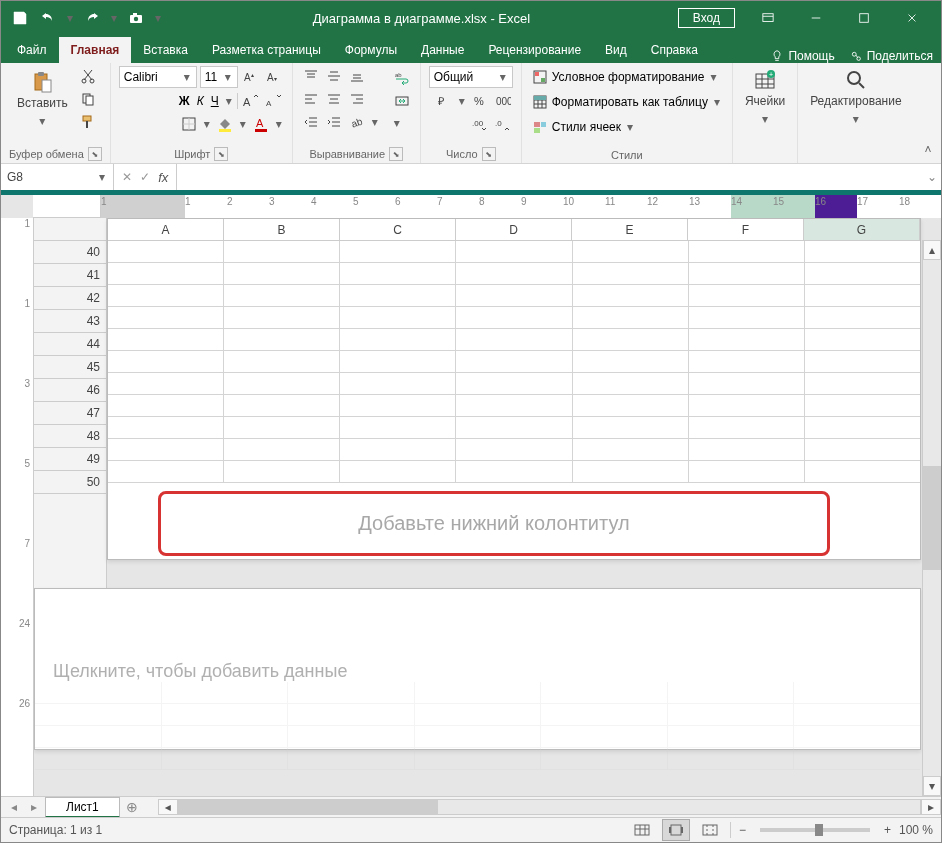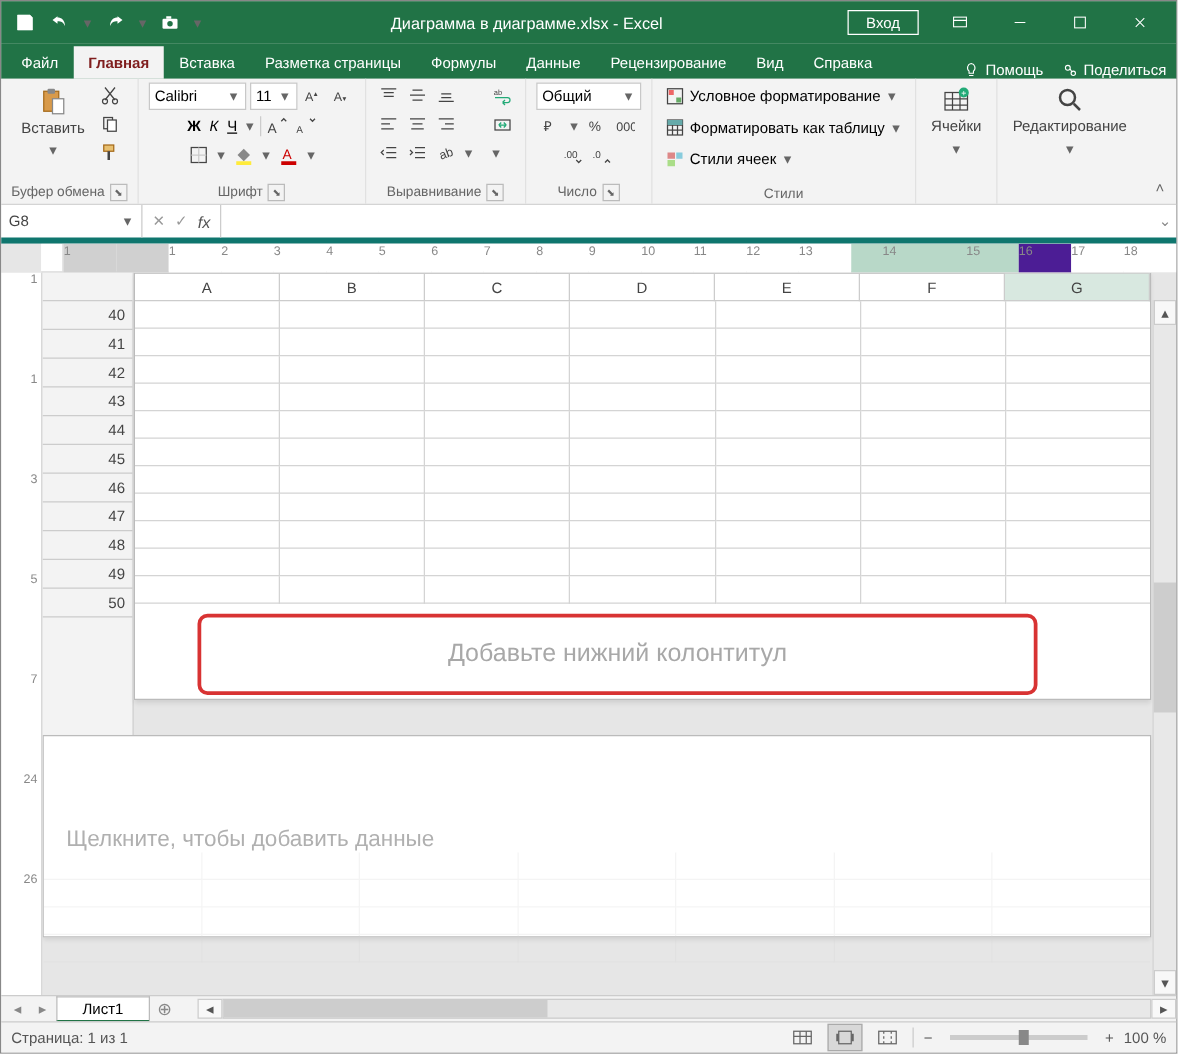--- a/index.html
+++ b/index.html
@@ -15,21 +15,21 @@
 
 .ribbon-tabs{height:28px;background:#217346;display:flex;align-items:flex-end;color:#fff;padding-left:4px;gap:0;}
 .rtab{padding:6px 12px;font-size:12px;cursor:pointer;}
 .rtab.active{background:#f3f3f3;color:#7f1d1d;font-weight:600;}
 .rtab-right{margin-left:auto;display:flex;align-items:center;padding-right:8px;gap:14px;}
 .rtab-right span{display:flex;align-items:center;gap:4px;font-size:12px;cursor:pointer;}
 .bulb{width:14px;height:14px;}
 
 .ribbon{height:100px;background:#f3f3f3;border-bottom:1px solid #d4d4d4;display:flex;align-items:stretch;position:relative;}
 .group{display:flex;flex-direction:column;align-items:center;border-right:1px solid #e1e1e1;padding:3px 8px 2px 8px;justify-content:space-between;}
-.group-content{display:flex;align-items:center;gap:6px;}
+.group-content{display:flex;align-items:flex-end;gap:6px;}
 .group-label{font-size:11px;color:#666;display:flex;align-items:center;gap:4px;}
 .grp-arrow{width:12px;height:12px;border:1px solid #bbb;font-size:8px;color:#666;display:flex;align-items:center;justify-content:center;cursor:pointer;}
 .rbtn{display:flex;align-items:center;justify-content:center;cursor:pointer;padding:2px;}
 .stack{display:flex;flex-direction:column;gap:3px;}
 .hrow{display:flex;gap:3px;align-items:center;}
 .fontbox{border:1px solid #c8c8c8;background:#fff;height:20px;display:flex;align-items:center;padding:0 4px;font-size:12px;}
 .fontbox.name{width:68px;}
 .fontbox.size{width:28px;}
 .dd{width:10px;height:18px;display:flex;align-items:center;justify-content:center;color:#666;}
 .ico{width:16px;height:16px;display:inline-flex;align-items:center;justify-content:center;}
@@ -45,21 +45,21 @@
 .namebox .dd{margin-left:auto;}
 .fx-controls{display:flex;align-items:center;gap:8px;padding:0 8px;border-right:1px solid #ccc;height:100%;}
 .fx-controls span{color:#999;font-size:12px;}
 .fx-controls .fx{font-style:italic;font-size:13px;color:#555;}
 .formula-input{flex:1;height:100%;padding:0 6px;font-size:12px;}
 .fx-expand{width:18px;display:flex;align-items:center;justify-content:center;color:#888;cursor:pointer;}
 
 .sheet-area{flex:1;display:flex;flex-direction:column;background:#e6e6e6;overflow:hidden;position:relative;}
 .ruler-h{height:22px;background:#fff;border-bottom:1px solid #ccc;margin-left:32px;position:relative;display:flex;}
 .ruler-h .rh-spacer{width:72px;border-right:1px solid #ccc;background:#fff;}
-.ruler-dark{background:#d0d0d0;padding-left:25px;}
+.ruler-dark{background:#d0d0d0;}
 .ruler-h-track{flex:1;display:flex;position:relative;background:#fff;}
 .rhtick{position:relative;font-size:10px;color:#888;height:100%;display:flex;align-items:flex-start;justify-content:flex-start;padding-top:1px;}
 .sheet-body{flex:1;display:flex;overflow:hidden;}
 .ruler-v{width:32px;background:#fff;border-right:1px solid #ccc;display:flex;flex-direction:column;}
 .rvtick{font-size:10px;color:#888;text-align:right;padding-right:3px;border-bottom:0;}
 .pages{flex:1;overflow:hidden;display:flex;flex-direction:column;background:#e6e6e6;}
 .page{background:#fff;border:1px solid #bbb;margin:0 20px 28px 8px;box-shadow:0 2px 4px rgba(0,0,0,.1);position:relative;}
 .page1{height:340px;}
 .page2{height:160px;}
 .page-container{display:flex;}

